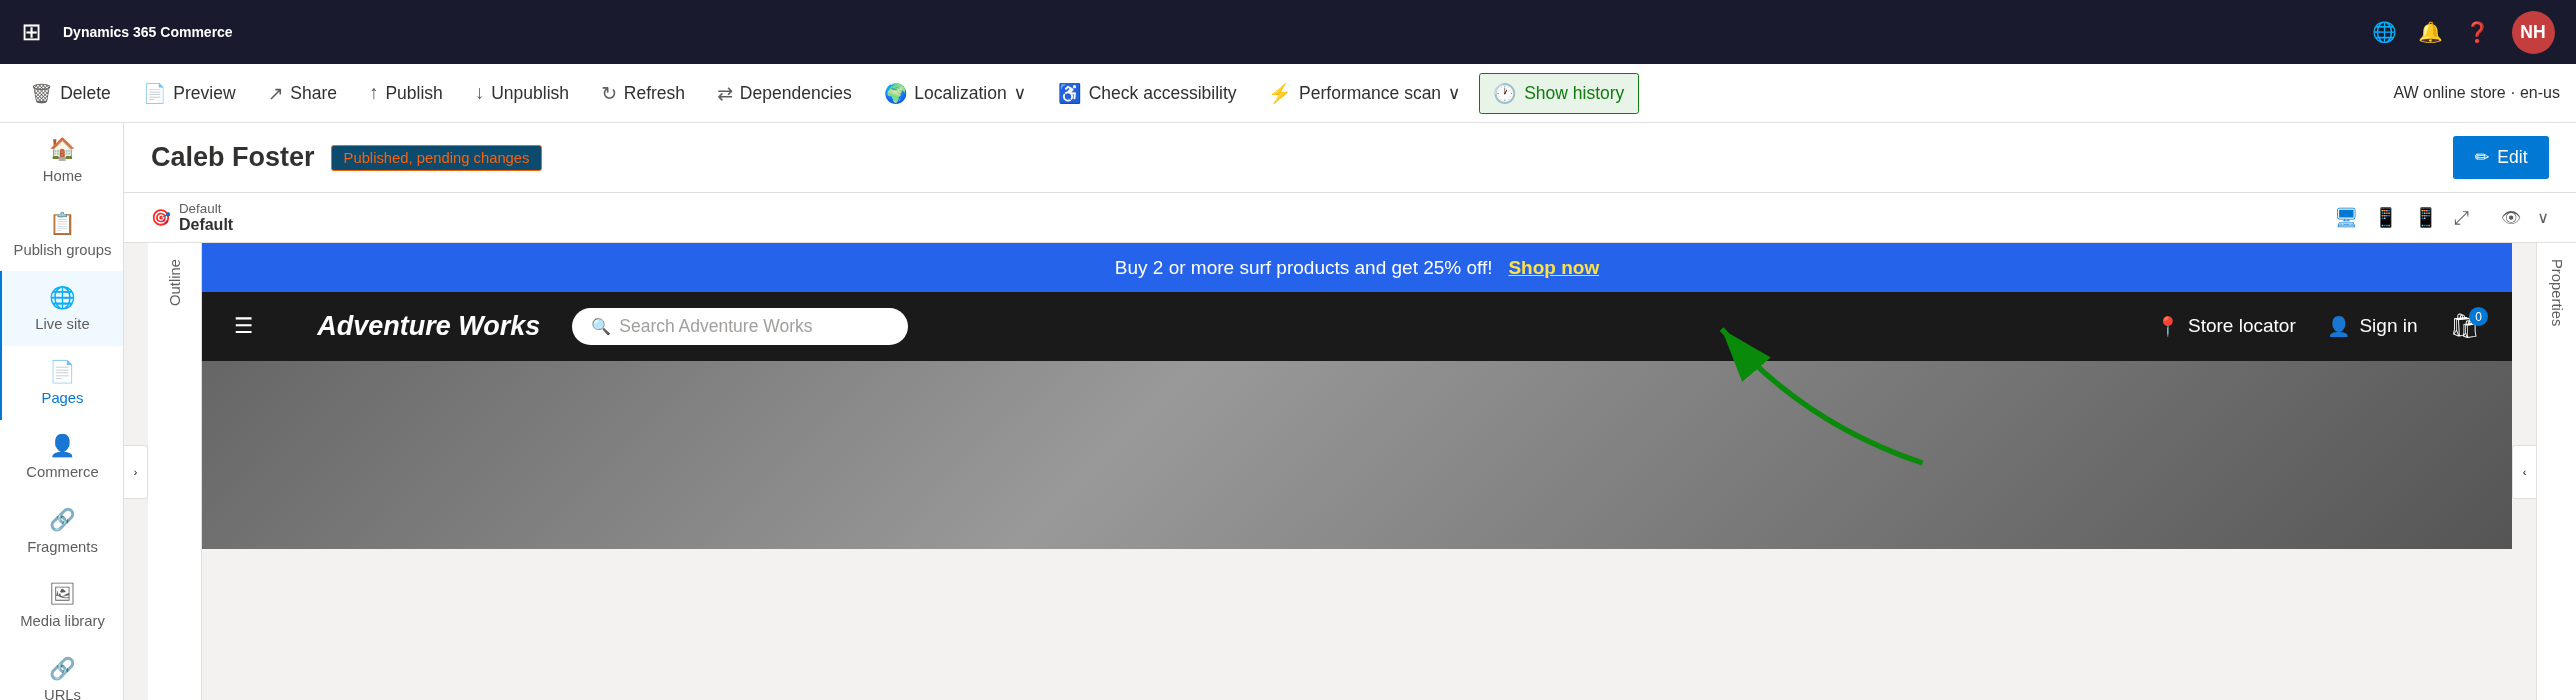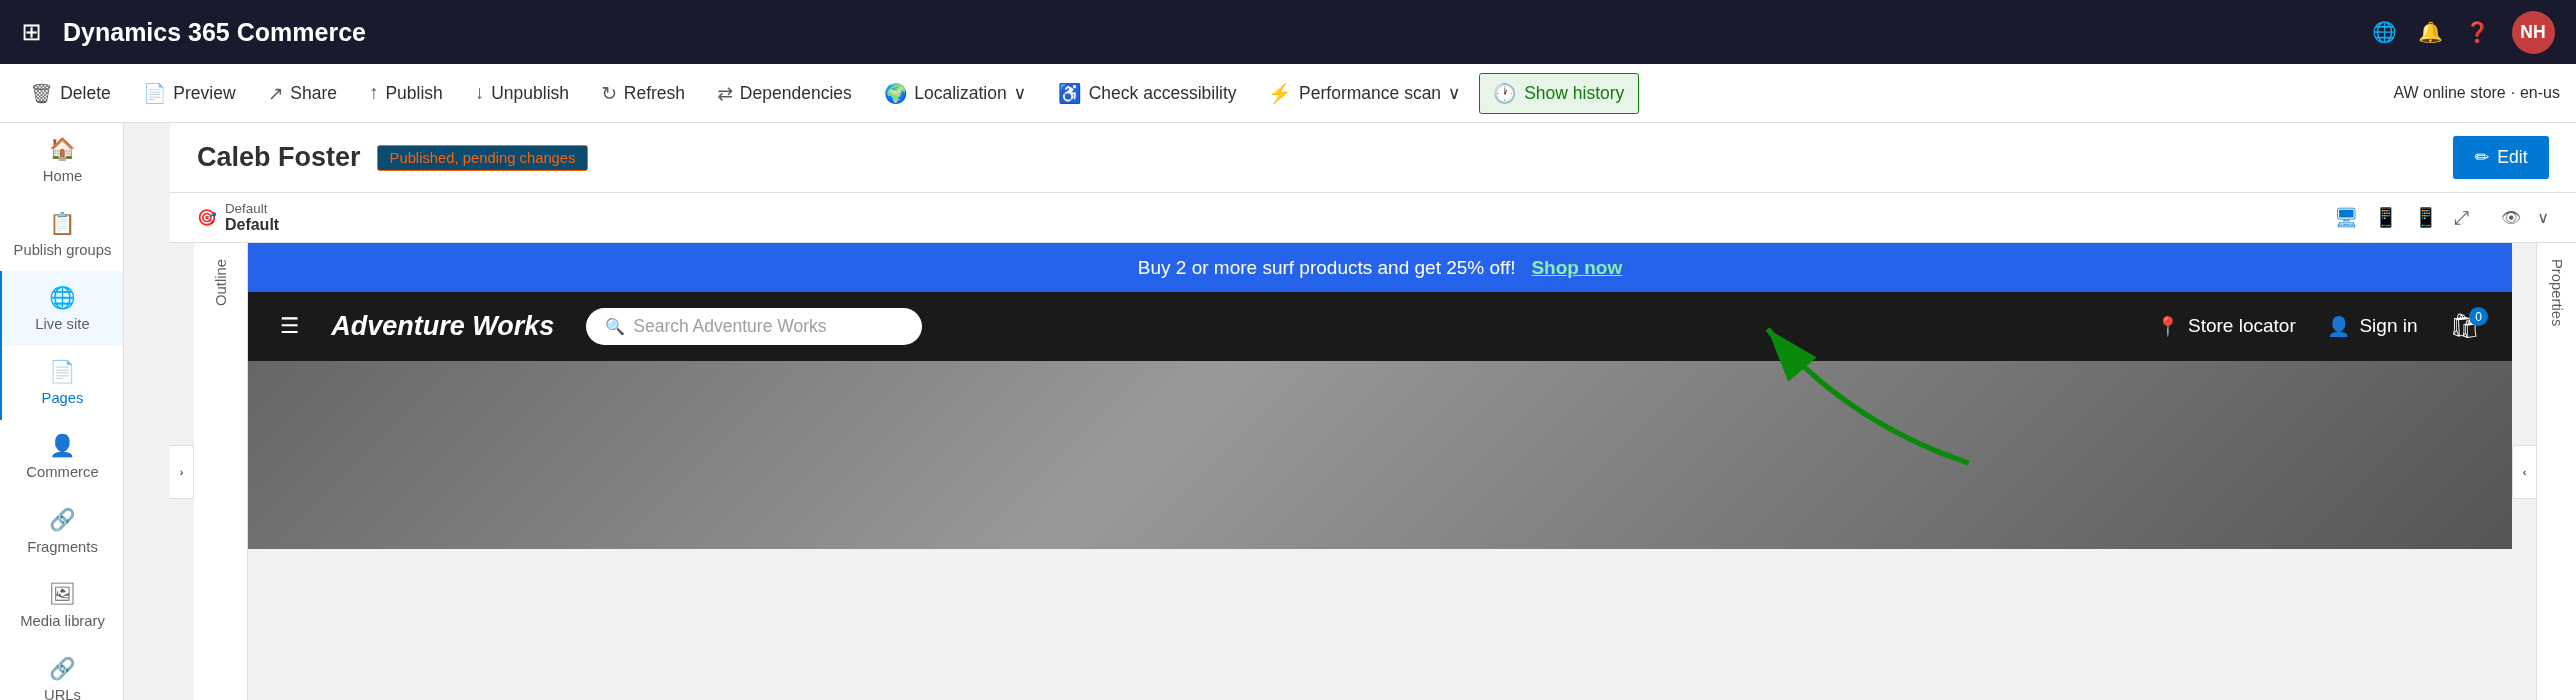--- a/index.html
+++ b/index.html
@@ -15,21 +15,21 @@
       gap: 16px;
       color: white;
     }
     .top-bar-grid-icon {
       font-size: 24px;
       color: white;
       cursor: pointer;
       margin-right: 5.4px;
     }
     .top-bar-title {
-      font-size: 25px;
+      font-size: 14px;
       font-weight: 600;
       color: white;
       white-space: nowrap;
     }
     .top-bar-spacer { flex: 1; }
     .top-bar-right {
       display: flex;
       align-items: center;
       gap: 21.5px;
     }
@@ -126,21 +126,20 @@
     .sidebar-icon { font-size: 21.5px; }
     .sidebar-label { font-size: 14.8px; text-align: right; }
 
     
     .content-area {
       flex: 1;
       display: flex;
       flex-direction: column;
       background: #f3f2f1;
       overflow: hidden;
-      padding-left: 46px;
     }
 
     
     .page-header {
       background: white;
       padding: 13.4px 27px;
       display: flex;
       align-items: center;
       justify-content: space-between;
       border-bottom: 0.7px solid #e1dfdd;
@@ -288,32 +287,32 @@
     }
 
     
     .promo-banner {
       background: #2563eb;
       color: white;
       text-align: center;
       padding: 13.4px;
       font-size: 19px;
     }
-    .promo-banner a { color: #86efac; font-weight: 600; text-decoration: underline; cursor: pointer; }
+    .promo-banner a { color: #fde047; font-weight: 600; text-decoration: underline; cursor: pointer; }
 
     
     .site-nav {
       background: #1a1a1a;
       display: flex;
       align-items: center;
       padding: 16px 32px;
       gap: 32px;
     }
     .hamburger-icon { color: white; font-size: 21.5px; cursor: pointer; }
-    .site-logo { color: white; font-size: 27px; font-weight: 700; font-style: italic; }
+    .site-logo { color: white; font-size: 27px; font-weight: 700; font-style: italic; margin-left: 32px; }
     .search-box {
       display: flex;
       align-items: center;
       background: white;
       border-radius: 27px;
       padding: 8px 19px;
       gap: 8px;
       width: 336px;
     }
     .search-input-icon { font-size: 16px; color: #605e5c; }

